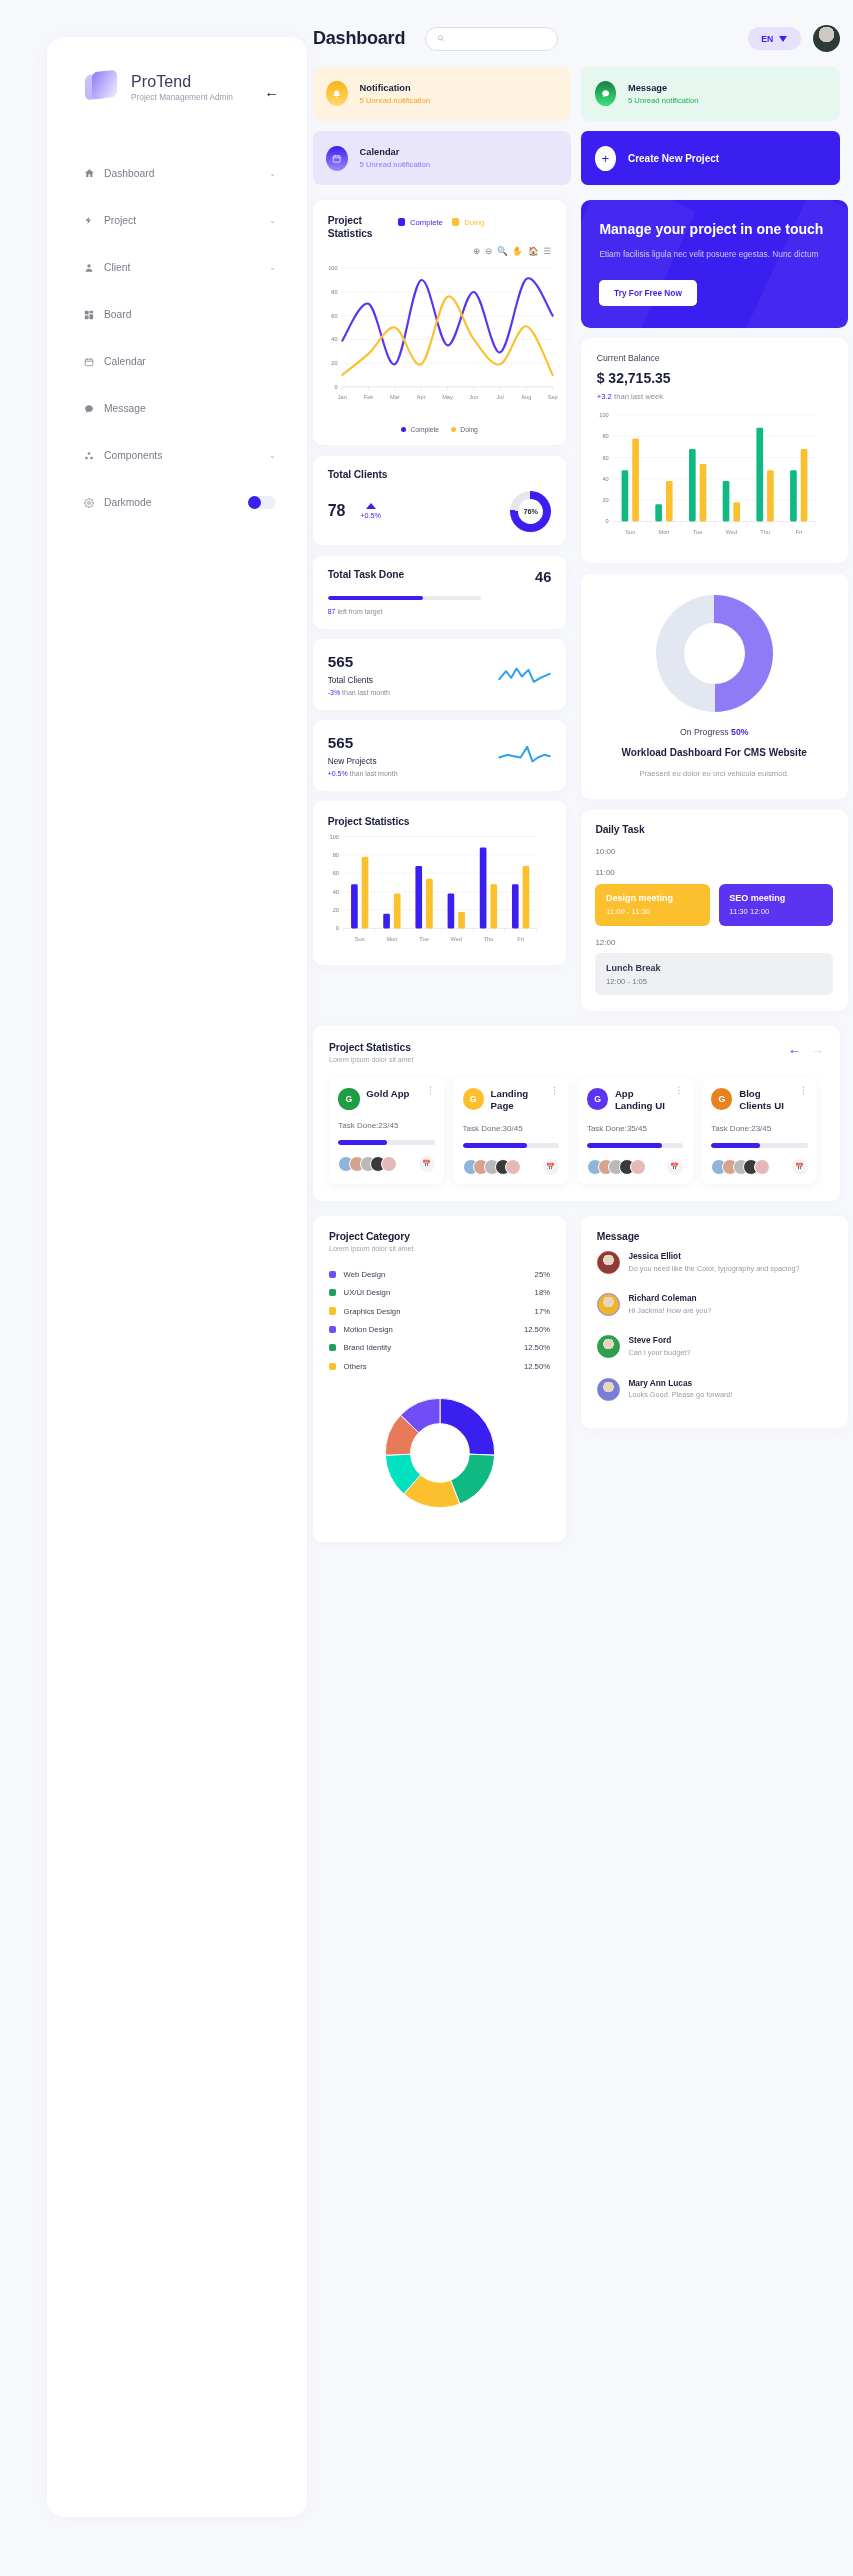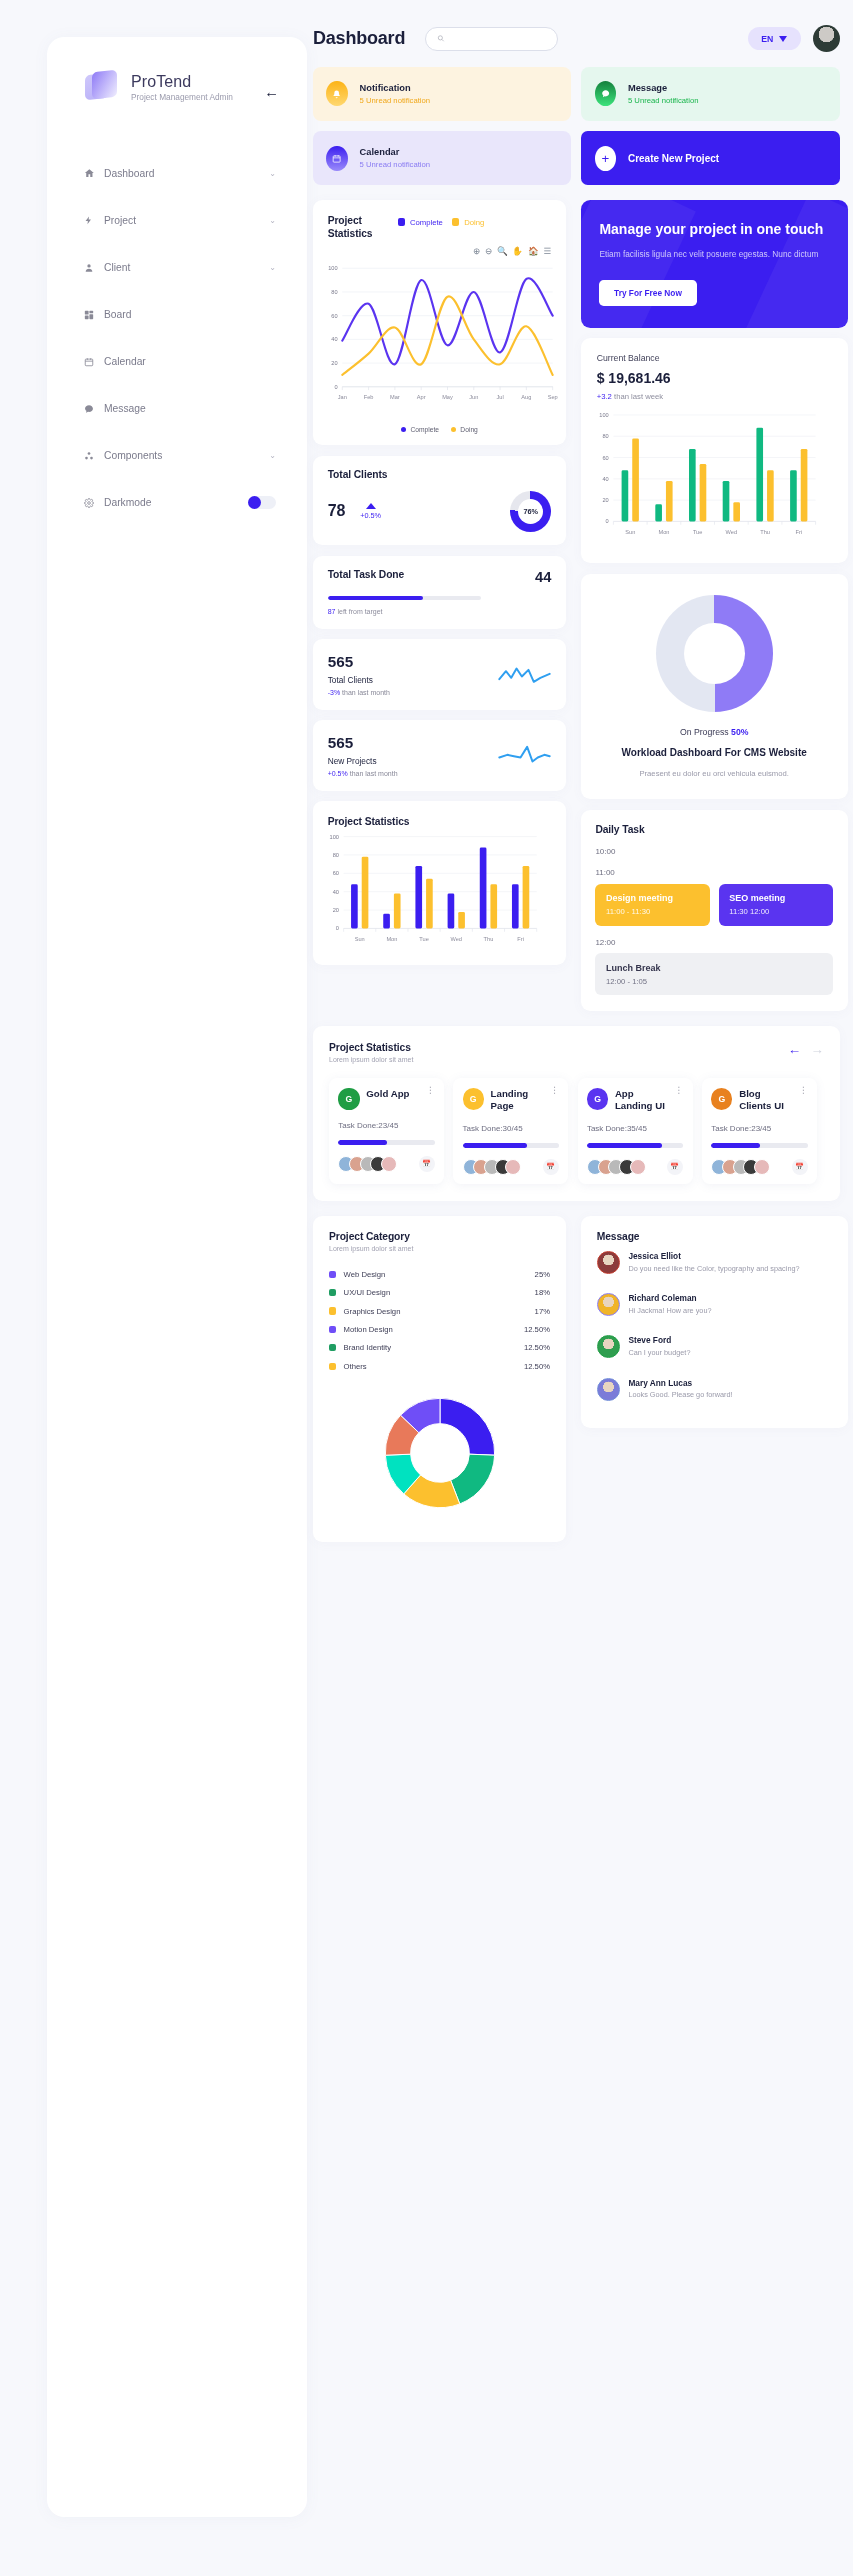--- a/index.html
+++ b/index.html
@@ -454,21 +454,21 @@
           </div>
           <div class="donut-76">
             <div class="hole">76%</div>
           </div>
         </div>
       </div>
 
       <div class="panel stat-card">
         <div style="display:flex;align-items:flex-start">
           <div class="panel-title">Total Task Done</div>
-          <div style="margin-left:auto;font-size:14.7px;font-weight:bold">44</div>
+          <div style="margin-left:auto;font-size:14.7px;font-weight:bold">46</div>
         </div>
         <div class="progress-track" style="width:153px;margin-top:10.7px">
           <div class="progress-fill" id="taskProgress" style="width: 62%;"></div>
         </div>
         <div style="font-size:7px;color:#8d8d9d;margin-top:8px">
           <b style="color:#3b1ef0;font-weight:normal">87</b>
           <span>left from target</span>
         </div>
       </div>
 
@@ -543,21 +543,21 @@
 
       <div class="banner">
         <h2>Manage your project in one touch</h2>
         <p>Etiam facilisis ligula nec velit posuere egestas. Nunc dictum</p>
         <div class="btn">Try For Free Now</div>
       </div>
 
       <div class="panel" style="padding:14.7px 0 10.7px">
         <div style="padding:0 16px">
           <div class="bal-title">Current Balance</div>
-          <div class="bal-amount">$ 19,681.46</div>
+          <div class="bal-amount">$ 32,715.35</div>
           <div class="bal-delta"><b>+3.2</b> <span>than last week</span></div>
         </div>
         <svg id="barChart1" width="267" height="143" viewBox="0 0 400 215" style="margin-top:6.7px">
             <line x1="48" y1="172" x2="352" y2="172" stroke="#eef0f5"></line>
             <text class="tick-label" x="41" y="175" text-anchor="end">0</text>
             <line x1="48" y1="140" x2="352" y2="140" stroke="#eef0f5"></line>
             <text class="tick-label" x="41" y="143" text-anchor="end">20</text>
             <line x1="48" y1="108" x2="352" y2="108" stroke="#eef0f5"></line>
             <text class="tick-label" x="41" y="111" text-anchor="end">40</text>
             <line x1="48" y1="76" x2="352" y2="76" stroke="#eef0f5"></line>

